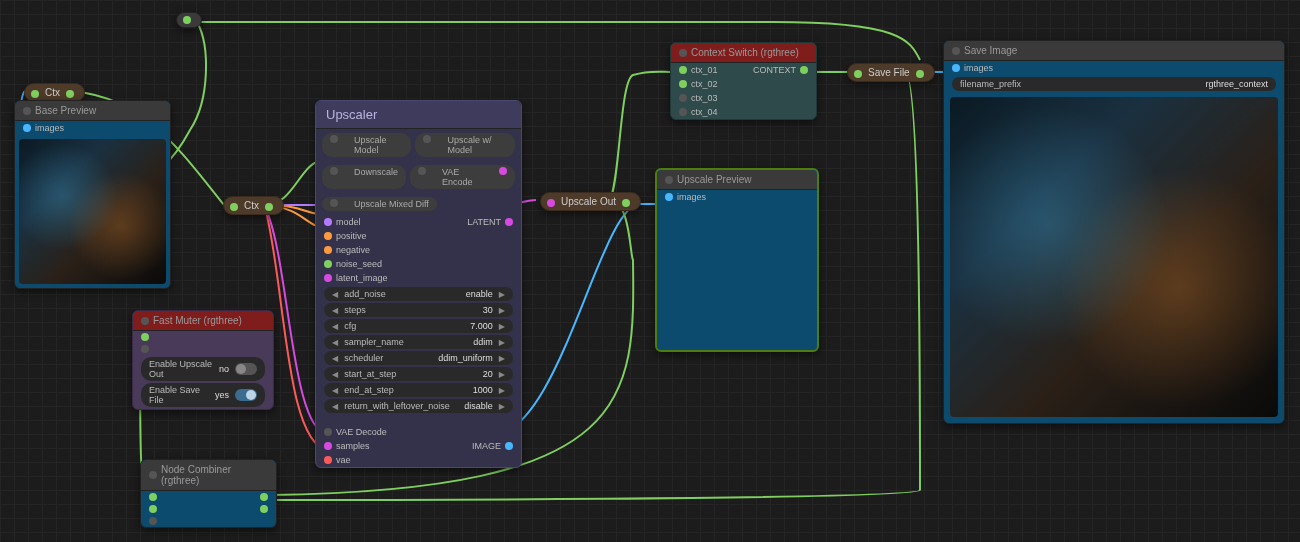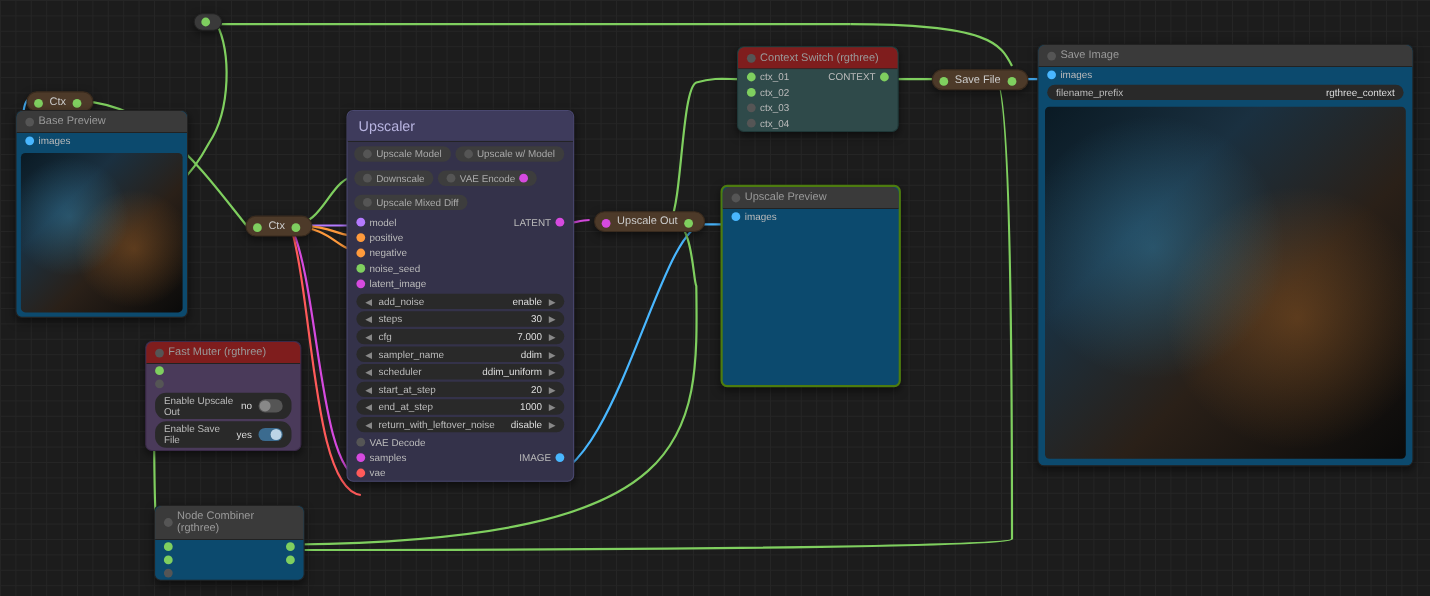--- a/index.html
+++ b/index.html
@@ -8,21 +8,21 @@
 .node .title{background:#3a3a3a;color:#999;padding:4px 8px;font-size:10px;border-bottom:1px solid #222;border-radius:6px 6px 0 0;display:flex;align-items:center;gap:4px}
 .node.collapsed{border-radius:10px;background:#3a3a3a;padding:3px 10px 3px 6px;display:flex;align-items:flex-end;gap:6px;white-space:nowrap}
 .node.collapsed.brown{background:#4d3a29;border-color:#3a2b1e}
 .dot{width:8px;height:8px;border-radius:50%;background:#555;flex:none}
 .row{display:flex;align-items:center;gap:4px;padding:2px 8px;font-size:9px;color:#bbb;position:relative}
 .row .spacer{flex:1}
 .pillrow{background:#292929;border-radius:10px;margin:2px 8px;padding:2px 8px;display:flex;align-items:center;gap:6px;font-size:9px;color:#bbb}
 .pillrow .tri{color:#888;font-size:8px;cursor:pointer}
 .pillrow .val{margin-left:auto;color:#ddd}
 .subhdr{display:flex;gap:4px;padding:4px 6px}
-.subhdr .chip{background:#3d3d3d;border-radius:10px;padding:2px 8px;font-size:9px;color:#aaa;display:flex;align-items:center;gap:4px}
+.subhdr .chip{background:#3d3d3d;border-radius:10px;padding:2px 8px;font-size:9px;color:#aaa;display:flex;gap:16px}
 .toggle{width:22px;height:12px;border-radius:6px;background:#555;position:relative;flex:none}
 .toggle::after{content:"";position:absolute;width:10px;height:10px;border-radius:50%;background:#888;top:1px;left:1px}
 .toggle.on{background:#3b6b8f}
 .toggle.on::after{left:11px;background:#bcd4e6}
 svg.wires{position:absolute;inset:0;pointer-events:none}
 .img-placeholder{background:linear-gradient(135deg,#0a1a24 0%,#1a3040 30%,#2a2018 60%,#0a0a0a 100%);position:relative;overflow:hidden}
 .img-placeholder::before{content:"";position:absolute;inset:0;background:radial-gradient(circle at 30% 40%,rgba(80,200,255,0.25),transparent 40%),radial-gradient(circle at 70% 60%,rgba(255,150,50,0.25),transparent 40%)}
 </style>
 </head>
 <body>
@@ -176,21 +176,21 @@
         <span class="val">1000</span>
         <span class="tri">▶</span>
       </div>
       <div class="pillrow">
         <span class="tri">◀</span>
         <span>return_with_leftover_noise</span>
         <span class="val">disable</span>
         <span class="tri">▶</span>
       </div>
     </div>
-  <div class="row" style="margin-top:2px">
+  <div class="row" style="margin-top:12px">
       <span class="dot"></span>
       <span>VAE Decode</span>
     </div>
   <div class="row">
       <span class="dot" style="background:#d64adf"></span>
       <span>samples</span>
       <span class="spacer"></span>
       <span>IMAGE</span>
       <span class="dot" style="background:#49b7ff"></span>
     </div>

